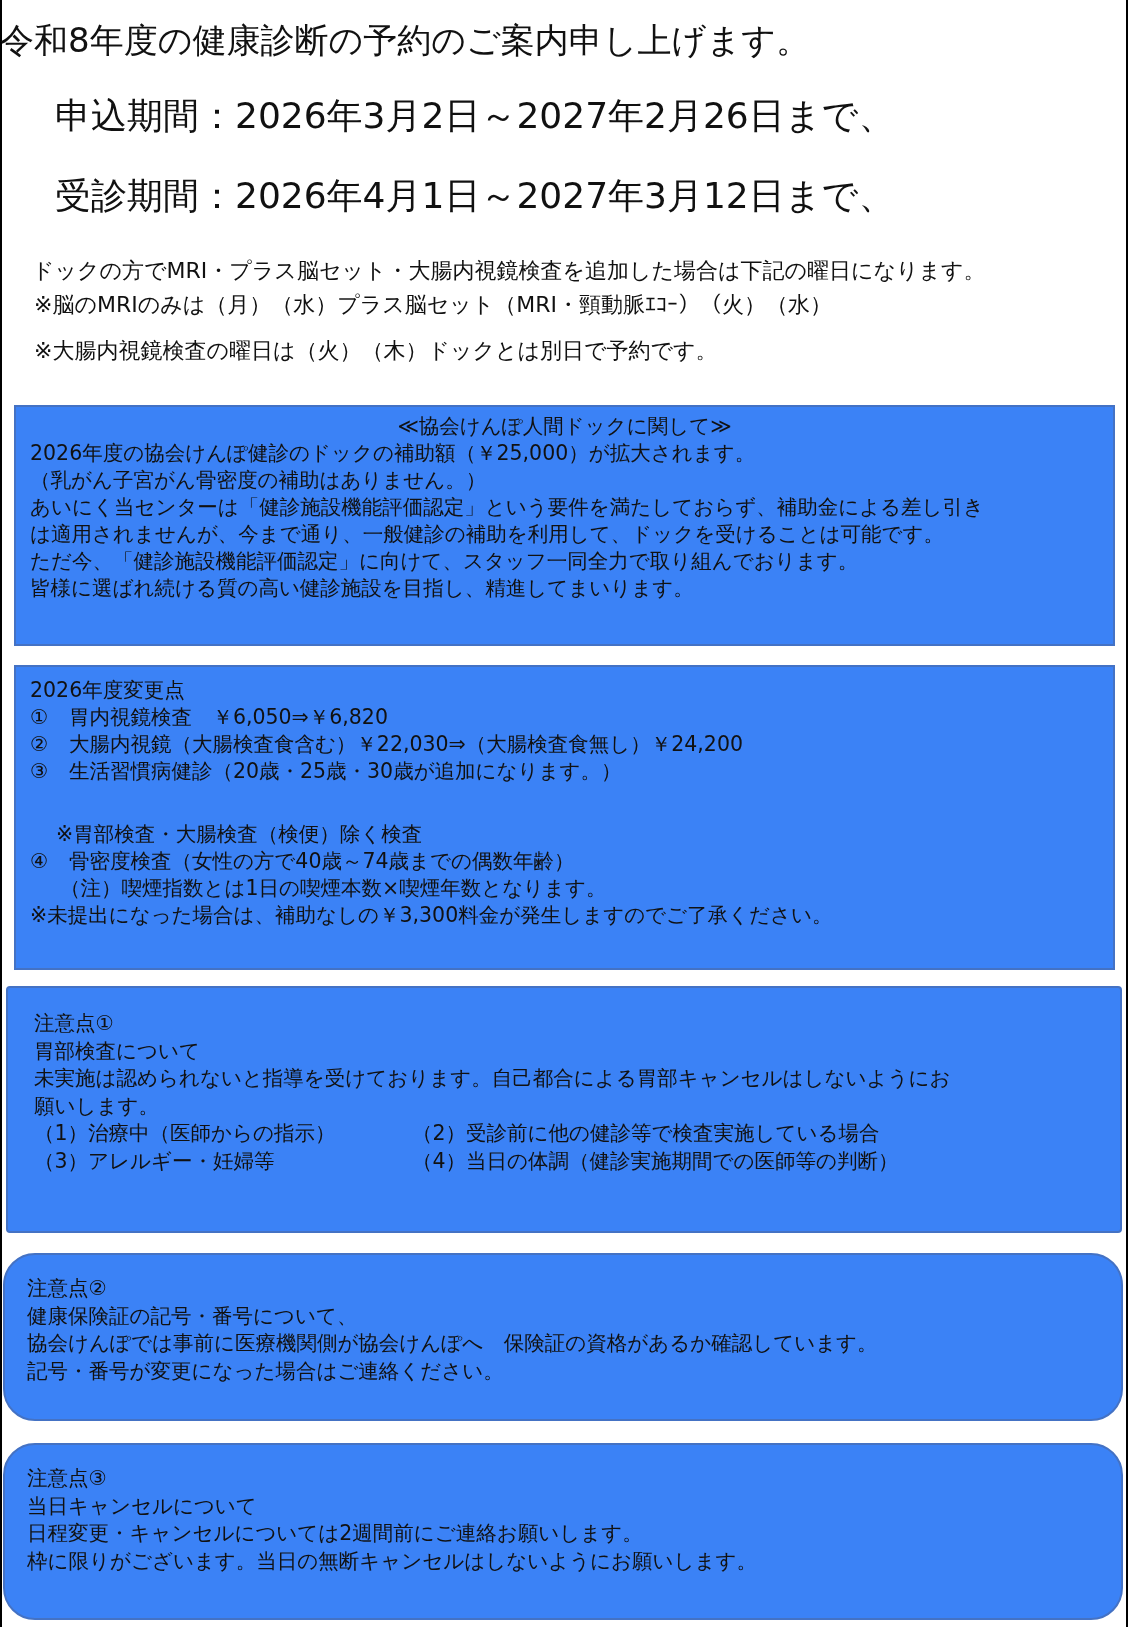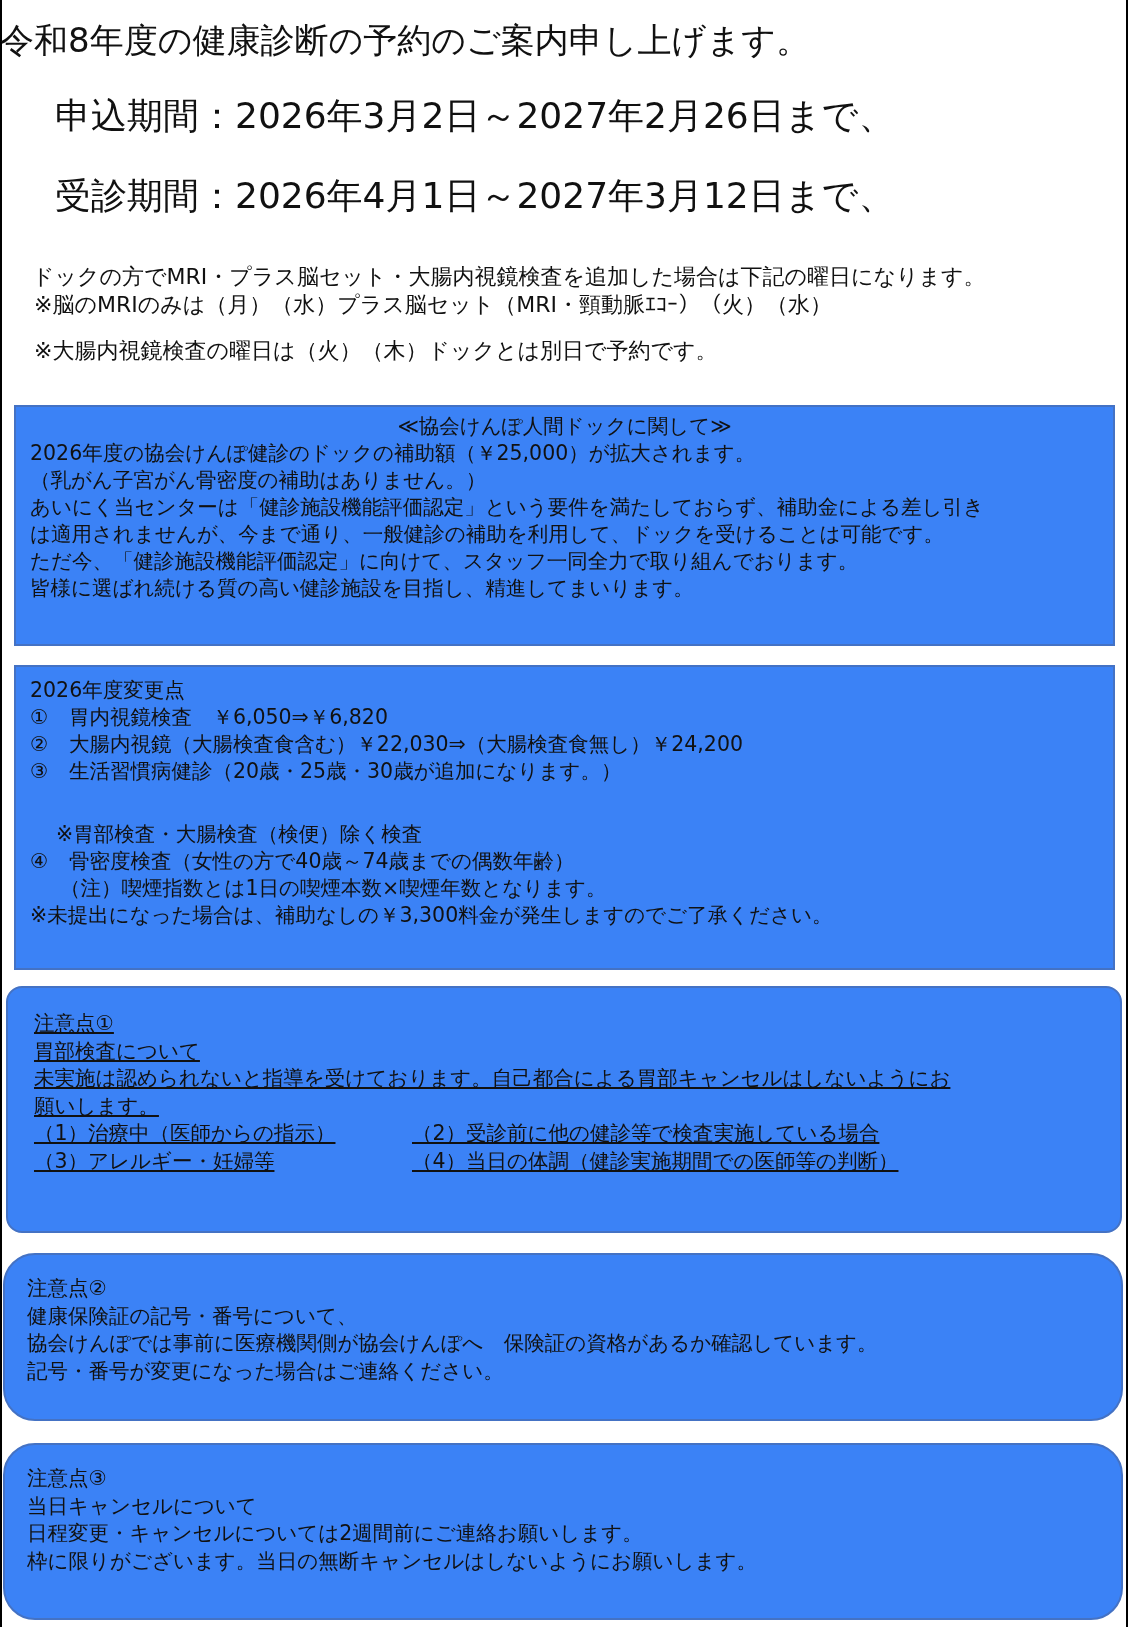--- a/index.html
+++ b/index.html
@@ -9,33 +9,33 @@
       color: #111111;
     }
     .edge-left { position: absolute; left: 0; top: 0; width: 2px; height: 1627px; background: #000; }
     .edge-right { position: absolute; right: 0; top: 0; width: 2px; height: 1627px; background: #000; }
     .line { position: absolute; white-space: nowrap; }
     .title { top: 18px; left: 0; width: 1128px; text-align: left; font-size: 34px; letter-spacing: 0px; }
     .period { left: 55px; font-size: 36px; }
     .p1 { top: 92px; }
     .p2 { top: 172px; }
     .note { left: 32px; font-size: 22px; }
-    .n1 { top: 262px; }
+    .n1 { top: 256px; }
     .n2 { top: 290px; left: 34px; }
     .n3 { top: 336px; left: 34px; text-align: center; }
     .box {
       position: absolute; border: 2px solid #4472c4; background: #3b82f6; box-sizing: border-box;
     }
     .box .row { white-space: nowrap; font-size: 20.5px; line-height: 27px; }
     .b1 { left: 14px; top: 405px; width: 1101px; height: 241px; padding: 6px 0 0 14px; }
     .b1 .head { text-align: center; padding-right: 14px; }
     .b2 { left: 14px; top: 665px; width: 1101px; height: 305px; padding: 10px 0 0 14px; }
     .b2 .indent1 { padding-left: 26px; margin-top: 36px; }
     .b2 .indent2 { padding-left: 30px; }
-    .b3 { left: 6px; top: 986px; width: 1116px; height: 247px; border-radius: 16px; padding: 22px 0 0 26px; text-decoration: underline; }
+    .b3 { left: 6px; top: 986px; width: 1116px; height: 247px; border-radius: 4px; padding: 22px 0 0 26px; }
     .b4 { left: 3px; top: 1253px; width: 1120px; height: 168px; border-radius: 32px; padding: 20px 0 0 22px; }
     .b5 { left: 3px; top: 1443px; width: 1120px; height: 177px; border-radius: 32px; padding: 20px 0 0 22px; }
     .b3 .row, .b4 .row, .b5 .row { line-height: 27.5px; }
     .pair { display: flex; }
     .pair .c1 { width: 378px; }
   </style>
 </head>
 <body>
 
 <div class="edge-left"></div>

